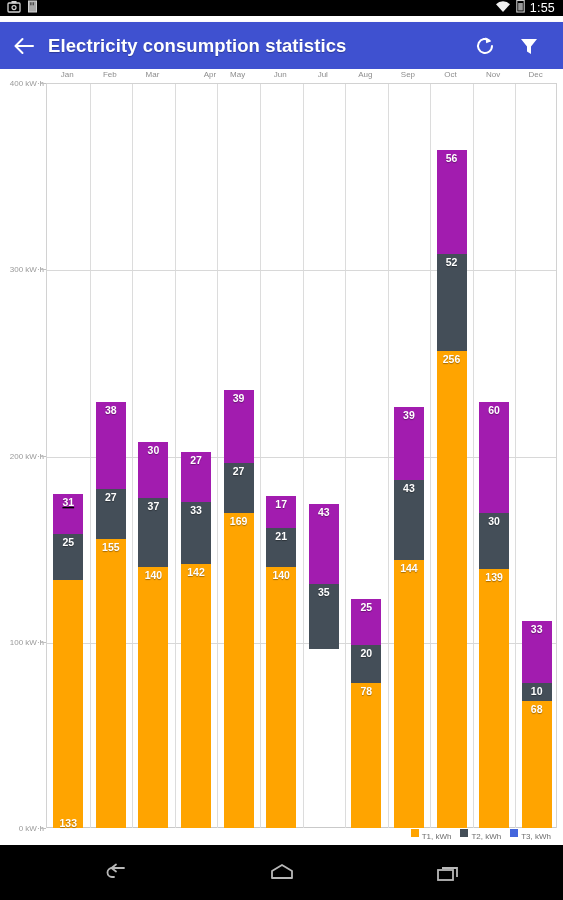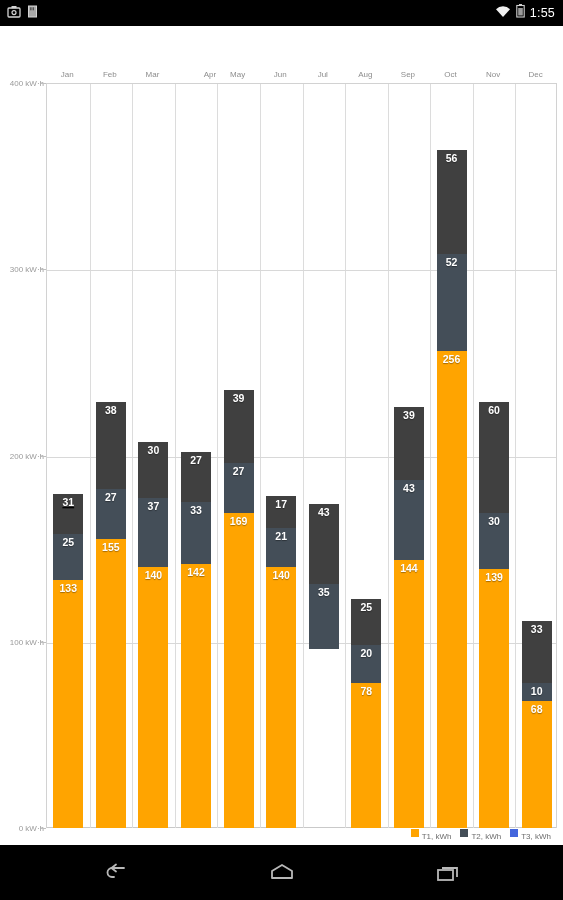--- a/index.html
+++ b/index.html
@@ -6,21 +6,21 @@
   html,body {
     width:563px; height:900px;
     background:#ffffff;
     font-family:"Liberation Sans", sans-serif;
     overflow:hidden;
   }
   #app { position:relative; width:563px; height:900px; background:#fff; }
 
   
   .statusbar {
-    position:absolute; top:0; left:0; width:563px; height:26px;
+    position:absolute; top:0; left:0; width:563px; height:16px;
     background:#000; color:#e8e8e8;
     display:flex; align-items:center;
   }
   .sb-left { display:flex; align-items:center; gap:6px; padding-left:7px; }
   .sb-right { margin-left:auto; display:flex; align-items:center; gap:5px; padding-right:8px; }
   .sb-time { font-size:12.5px; color:#fff; letter-spacing:.2px; }
   .ic { display:inline-block; }
 
   
   .toolbar {
@@ -74,21 +74,21 @@
     position:absolute; left:0; width:100%;
     display:flex; align-items:flex-start; justify-content:center;
   }
   .seg span {
     font-size:10.5px; font-weight:bold; color:#ffffff;
     margin-top:3px; text-shadow:0 1px 1px rgba(0,0,0,.35);
     line-height:1;
   }
   .seg.t1 { background:#ffa400; }
   .seg.t2 { background:#444e58; }
-  .seg.t3 { background:#404040; }
+  .seg.t3 { background:#a21caf; }
 
   
   .legend {
     position:absolute; right:12px; bottom:4px;
     display:flex; align-items:center; gap:9px;
   }
   .lg-item { display:flex; align-items:center; gap:3px; }
   .lg-sw { width:8px; height:8px; display:inline-block; }
   .lg-txt { font-size:8px; color:#6d6d6d; white-space:nowrap;margin-top:8px; }
 
@@ -131,20 +131,42 @@
         <svg width="9" height="14" viewBox="0 0 9 14">
             <rect x="3" y="0" width="3" height="1.5" fill="#d0d0d0"></rect>
             <rect x="0.8" y="1.5" width="7.4" height="11.5" fill="none" stroke="#d0d0d0" stroke-width="1.1"></rect>
             <rect x="2.2" y="4" width="4.6" height="7.5" fill="#9a9a9a"></rect>
           </svg>
       </span>
       <span class="sb-time">1:55</span>
     </div>
   </div>
 
+  <div class="toolbar">
+    <div class="tb-back">
+      <svg width="22" height="18" viewBox="0 0 22 18">
+        <path d="M9.5 2 L2.5 9 L9.5 16" fill="none" stroke="#fff" stroke-width="2" stroke-linecap="round" stroke-linejoin="round"></path>
+        <path d="M2.8 9 H20" fill="none" stroke="#fff" stroke-width="2" stroke-linecap="round"></path>
+      </svg>
+    </div>
+    <div class="tb-title">Electricity consumption statistics</div>
+    <div class="tb-actions">
+      <div class="tb-btn">
+        <svg width="22" height="22" viewBox="0 0 22 22">
+          <path d="M18 11 A7 7 0 1 1 15.6 5.7" fill="none" stroke="#fff" stroke-width="2" stroke-linecap="round"></path>
+          <path d="M11.5 2.2 L17.2 6.3 L12.2 8.2" fill="#fff"></path>
+        </svg>
+      </div>
+      <div class="tb-btn">
+        <svg width="22" height="22" viewBox="0 0 22 22">
+          <path d="M3 4 H19 L13 11.5 V19 L9 16.5 V11.5 Z" fill="#fff"></path>
+        </svg>
+      </div>
+    </div>
+  </div>
 
   <div class="chart-wrap">
     <div class="months">
         <div class="month-lbl" style="left: 67.2917px;">Jan</div>
         <div class="month-lbl" style="left: 109.875px;">Feb</div>
         <div class="month-lbl" style="left: 152.458px;">Mar</div>
         <div class="month-lbl" style="left: 210px;">Apr</div>
         <div class="month-lbl" style="left: 237.625px;">May</div>
         <div class="month-lbl" style="left: 280.208px;">Jun</div>
         <div class="month-lbl" style="left: 322.792px;">Jul</div>
@@ -164,21 +186,21 @@
         <div class="vline" style="left: 255.5px;"></div>
         <div class="vline" style="left: 298.083px;"></div>
         <div class="vline" style="left: 340.667px;"></div>
         <div class="vline" style="left: 383.25px;"></div>
         <div class="vline" style="left: 425.833px;"></div>
         <div class="vline" style="left: 468.417px;"></div>
         <div class="gridline" style="top: 186.25px;"></div>
         <div class="gridline" style="top: 372.5px;"></div>
         <div class="gridline" style="top: 558.75px;"></div>
         <div class="bar-group" style="left: 6.29167px; width: 30px; height: 352.012px;">
-          <div class="seg t1" style="bottom: 0px; height: 247.713px;">
+          <div class="seg t1" style="bottom: 0px; height: 247.713px; align-items: flex-end;">
             <span>133</span>
           </div>
           <div class="seg t2" style="bottom: 247.713px; height: 46.5625px;">
             <span>25</span>
           </div>
           <div class="seg t3" style="bottom: 294.275px; height: 40px; text-decoration: underline;">
             <span>31</span>
           </div>
         </div>
         <div class="bar-group" style="left: 48.875px; width: 30px; height: 409.75px;">

